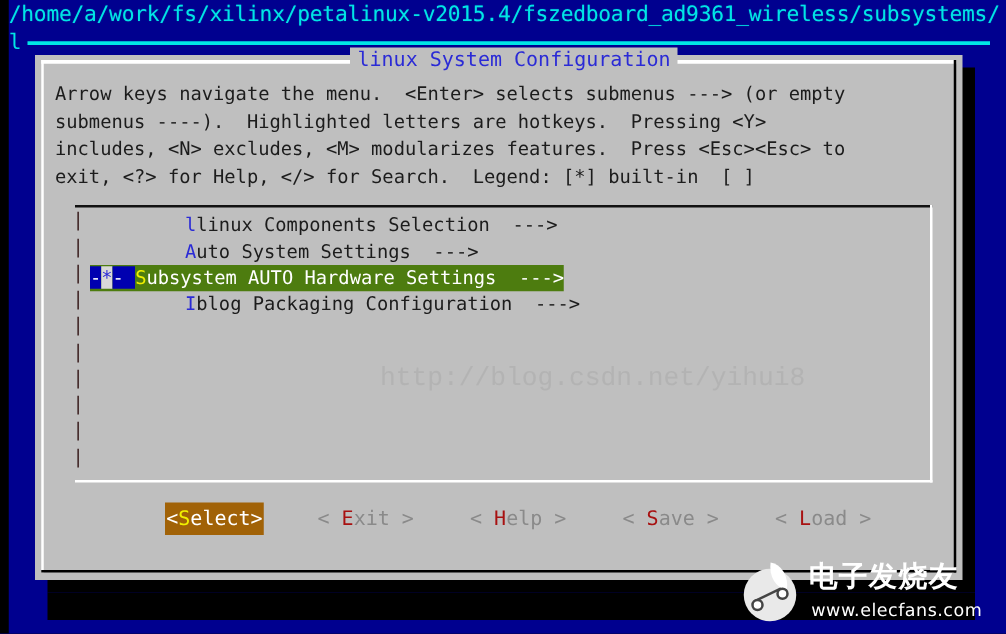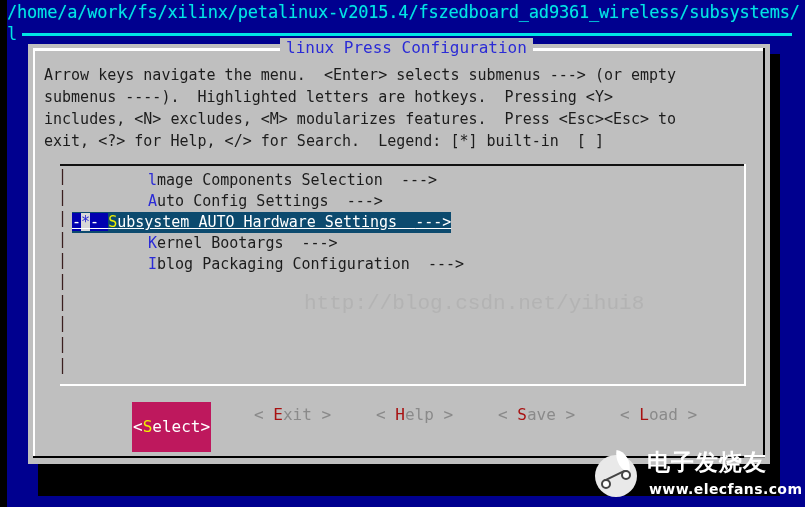--- a/index.html
+++ b/index.html
@@ -187,24 +187,23 @@
   }
   .mrow .hot { color: #2b2bd6; }
   .mrow .arrow { color: #1c1c1c; }
 
   .mrow.selected {
     background: transparent;
     color: #ffffff;
   }
   .mrow.selected .sel-wrap {
     display: inline-block;
-    background: #0c4a6e;
+    background: #4d7c0f;
     color: #ffffff;
     padding: 0;
-    text-decoration: underline;
   }
   .mrow.selected .dash { color: #ffffff; background: #0000b0; }
   .mrow.selected .star {
     color: #2b2bd6;
     background: #d8d8d8;
   }
   .mrow.selected .hot { color: #f0f000; }
   .mrow.selected .arrow { color: #ffffff; }
 
   
@@ -220,23 +219,23 @@
     position: absolute;
     top: 0;
     height: 26px;
     line-height: 26px;
     white-space: pre;
     color: #8a8a8a;
   }
   .btn .bhot { color: #a81111; }
   .btn .brk { color: #8a8a8a; }
   .btn.active {
-    background: #be185d;
-    color: #ffffff;
-    padding: 12px 1px;
+    background: #a16207;
+    color: #ffffff;
+    padding: 0 1px;
   }
   .btn.active .bhot { color: #f0f000; }
   .btn.active .brk { color: #ffffff; }
 
   
   #bottom-black {
     position: absolute;
     left: 38px; top: 474px;
     width: 742px; height: 22px;
     background: #000000;
@@ -269,21 +268,21 @@
     font-weight: bold;
     letter-spacing: 1px;
     white-space: nowrap;
   }
   #wm-logo .wm-url {
     position: absolute;
     left: 102px; top: 26px;
     color: #ffffff;
     font-family: "DejaVu Sans", sans-serif;
     font-size: 14px;
-    font-weight: bold;
+    font-weight: normal;
     letter-spacing: .4px;
     white-space: nowrap;
   }
   #wm-logo .wm-circle {
     position: absolute;
     left: 48px; top: 2px;
     width: 42px; height: 42px;
     border-radius: 50%;
     background: #e9e9e9;
   }
@@ -327,21 +326,21 @@
 
   <div id="dlg-shadow"></div>
 
   <div id="dialog">
 
     <div class="dlg-top-rule"></div>
     <div class="dlg-left-rule"></div>
     <div class="dlg-right-rule"></div>
     <div class="dlg-bottom-rule"></div>
 
-    <div id="dlg-title">linux Press Configuration</div>
+    <div id="dlg-title">linux System Configuration</div>
 
     <div id="helptext">Arrow keys navigate the menu.  &lt;Enter&gt; selects submenus ---&gt; (or empty
 submenus ----).  Highlighted letters are hotkeys.  Pressing &lt;Y&gt;
 includes, &lt;N&gt; excludes, &lt;M&gt; modularizes features.  Press &lt;Esc&gt;&lt;Esc&gt; to
 exit, &lt;?&gt; for Help, &lt;/&gt; for Search.  Legend: [*] built-in  [ ]</div>
 
     <div id="listpanel">
       <div class="lp-top"></div>
       <div class="lp-right"></div>
       <div class="lp-bottom"></div>
@@ -349,24 +348,23 @@
 |
 |
 |
 |
 |
 |
 |
 |
 |</div>
       <div id="menu-rows">
-          <div class="mrow"><span class="prefix"></span><span class="hot">l</span><span>mage Components Selection  </span><span class="arrow">---&gt;</span></div>
-          <div class="mrow"><span class="prefix"></span><span class="hot">A</span><span>uto Config Settings  </span><span class="arrow">---&gt;</span></div>
+          <div class="mrow"><span class="prefix"></span><span class="hot">l</span><span>linux Components Selection  </span><span class="arrow">---&gt;</span></div>
+          <div class="mrow"><span class="prefix"></span><span class="hot">A</span><span>uto System Settings  </span><span class="arrow">---&gt;</span></div>
           <div class="mrow selected"><span class="sel-wrap"><span class="dash">-</span><span class="star">*</span><span class="dash">- </span><span class="hot">S</span><span>ubsystem AUTO Hardware Settings  </span><span class="arrow">---&gt;</span></span></div>
-          <div class="mrow"><span class="prefix"></span><span class="hot">K</span><span>ernel Bootargs  </span><span class="arrow">---&gt;</span></div>
           <div class="mrow"><span class="prefix"></span><span class="hot">I</span><span>blog Packaging Configuration  </span><span class="arrow">---&gt;</span></div>
         </div>
     </div>
 
     <div id="buttonbar"><span class="btn active" style="left: 86px;"><span class="brk">&lt;</span><span class="bhot">S</span><span>elect</span><span class="brk">&gt;</span></span><span class="btn" style="left: 208px;"><span class="brk">&lt; </span><span class="bhot">E</span><span>xit</span><span class="brk"> &gt;</span></span><span class="btn" style="left: 330px;"><span class="brk">&lt; </span><span class="bhot">H</span><span>elp</span><span class="brk"> &gt;</span></span><span class="btn" style="left: 452px;"><span class="brk">&lt; </span><span class="bhot">S</span><span>ave</span><span class="brk"> &gt;</span></span><span class="btn" style="left: 574px;"><span class="brk">&lt; </span><span class="bhot">L</span><span>oad</span><span class="brk"> &gt;</span></span></div>
 
     <div id="wm-csdn">http://blog.csdn.net/yihui8</div>
   </div>
 
   <div id="bottom-black"></div>

